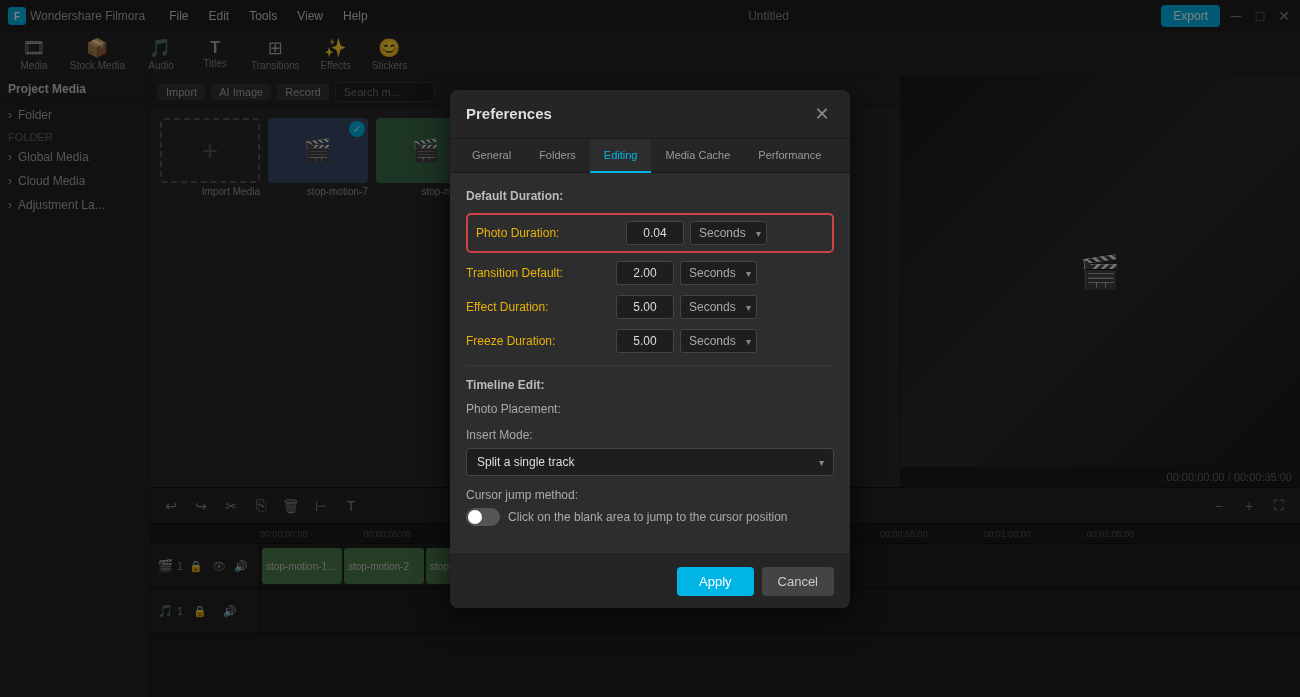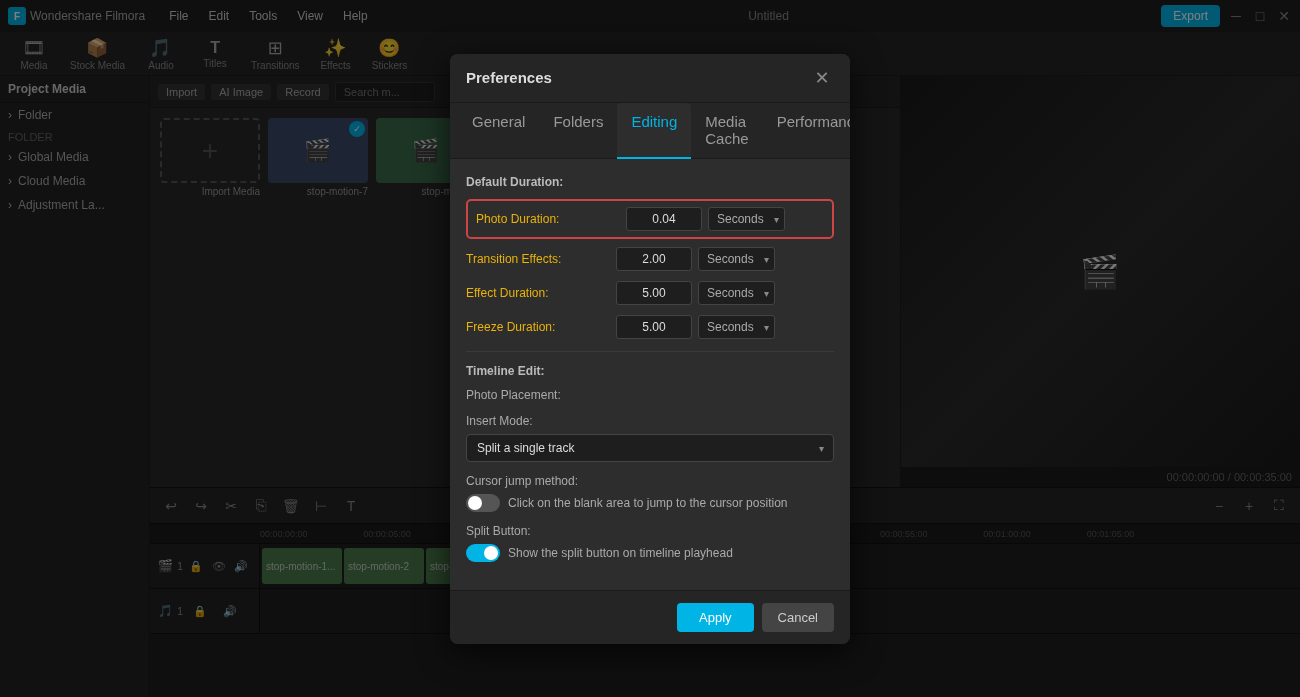--- a/index.html
+++ b/index.html
@@ -59,29 +59,29 @@
 
     
     .modal-overlay { position: absolute; top: 0; left: 0; width: 1300px; height: 697px; background: rgba(0,0,0,0.5); display: flex; align-items: center; justify-content: center; z-index: 100; }
     .modal { width: 400px; background: #2d2d2d; border-radius: 8px; box-shadow: 0 8px 32px rgba(0,0,0,0.7); overflow: hidden; }
     .modal-header { background: #252525; padding: 12px 16px; display: flex; align-items: center; justify-content: space-between; border-bottom: 1px solid #1a1a1a; }
     .modal-title { font-size: 15px; color: #ddd; font-weight: 600; }
     .modal-close { background: none; border: none; color: #888; font-size: 18px; cursor: pointer; width: 24px; height: 24px; display: flex; align-items: center; justify-content: center; border-radius: 3px; }
 
     
     .modal-tabs { display: flex; background: #252525; border-bottom: 1px solid #1a1a1a; padding: 0 8px; }
-    .modal-tab { padding: 10px 14px; font-size: 15px; color: #999; cursor: pointer; border-bottom: 2px solid transparent; margin-bottom: -1px; }
+    .modal-tab { padding: 10px 14px; font-size: 11px; color: #999; cursor: pointer; border-bottom: 2px solid transparent; margin-bottom: -1px; }
     .modal-tab.active { color: #00b4e6; border-bottom: 2px solid #00b4e6; background: #2d2d2d; border-radius: 4px 4px 0 0; }
 
     
     .modal-body { padding: 16px; max-height: 500px; overflow-y: auto; }
     .section-title { font-size: 12px; color: #bbb; margin-bottom: 10px; font-weight: 600; }
     .duration-row { display: flex; align-items: center; margin-bottom: 10px; }
     .duration-label { width: 150px; font-size: 12px; color: #eab308; }
-    .duration-input { width: 76px; background: #1e1e1e; border: 1px solid #444; border-radius: 3px; color: #ddd; font-size: 12px; padding: 4px 6px; text-align: center; }
+    .duration-input { width: 58px; background: #1e1e1e; border: 1px solid #444; border-radius: 3px; color: #ddd; font-size: 12px; padding: 4px 6px; text-align: center; }
     .duration-unit { margin-left: 6px; }
     .unit-select { background: #1e1e1e; border: 1px solid #444; border-radius: 3px; color: #aaa; font-size: 12px; padding: 4px 20px 4px 8px; appearance: none; cursor: pointer; }
     .unit-wrapper { position: relative; display: inline-block; }
     .unit-wrapper::after { content: '▾'; position: absolute; right: 6px; top: 50%; transform: translateY(-50%); color: #888; font-size: 10px; pointer-events: none; }
     .divider { height: 1px; background: #3a3a3a; margin: 12px 0; }
     .sub-section { margin-bottom: 12px; }
     .sub-label { font-size: 12px; color: #aaa; margin-bottom: 6px; }
     .full-select-wrapper { position: relative; }
     .full-select-wrapper::after { content: '▾'; position: absolute; right: 10px; top: 50%; transform: translateY(-50%); color: #888; font-size: 10px; pointer-events: none; }
     .full-select { width: 100%; background: #1e1e1e; border: 1px solid #444; border-radius: 4px; color: #ddd; font-size: 12px; padding: 6px 28px 6px 10px; appearance: none; cursor: pointer; }
@@ -329,21 +329,21 @@
           <input class="duration-input" type="text" value="0.04" style="">
           <div class="duration-unit unit-wrapper" style="margin-left:6px;">
             <select class="unit-select">
               <option>Seconds</option>
             </select>
           </div>
         </div>
       </div>
 
       <div class="duration-row">
-        <span class="duration-label">Transition Effects:</span>
+        <span class="duration-label">Transition Default:</span>
         <input class="duration-input" type="text" value="2.00" style="">
         <div class="unit-wrapper" style="margin-left:6px;">
           <select class="unit-select">
             <option>Seconds</option>
           </select>
         </div>
       </div>
 
       <div class="duration-row">
         <span class="duration-label">Effect Duration:</span>
@@ -384,27 +384,20 @@
       </div>
 
       <div class="sub-section">
         <div class="sub-label">Cursor jump method:</div>
         <div class="checkbox-row">
           <div class="toggle off"></div>
           <span>Click on the blank area to jump to the cursor position</span>
         </div>
       </div>
 
-      <div class="sub-section">
-        <div class="sub-label">Split Button:</div>
-        <div class="checkbox-row">
-          <div class="toggle on"></div>
-          <span>Show the split button on timeline playhead</span>
-        </div>
-      </div>
     </div>
 
     <div class="modal-footer">
       <button class="btn-apply">Apply</button>
       <button class="btn-cancel">Cancel</button>
     </div>
   </div>
 </div>
 
 </body></html>

